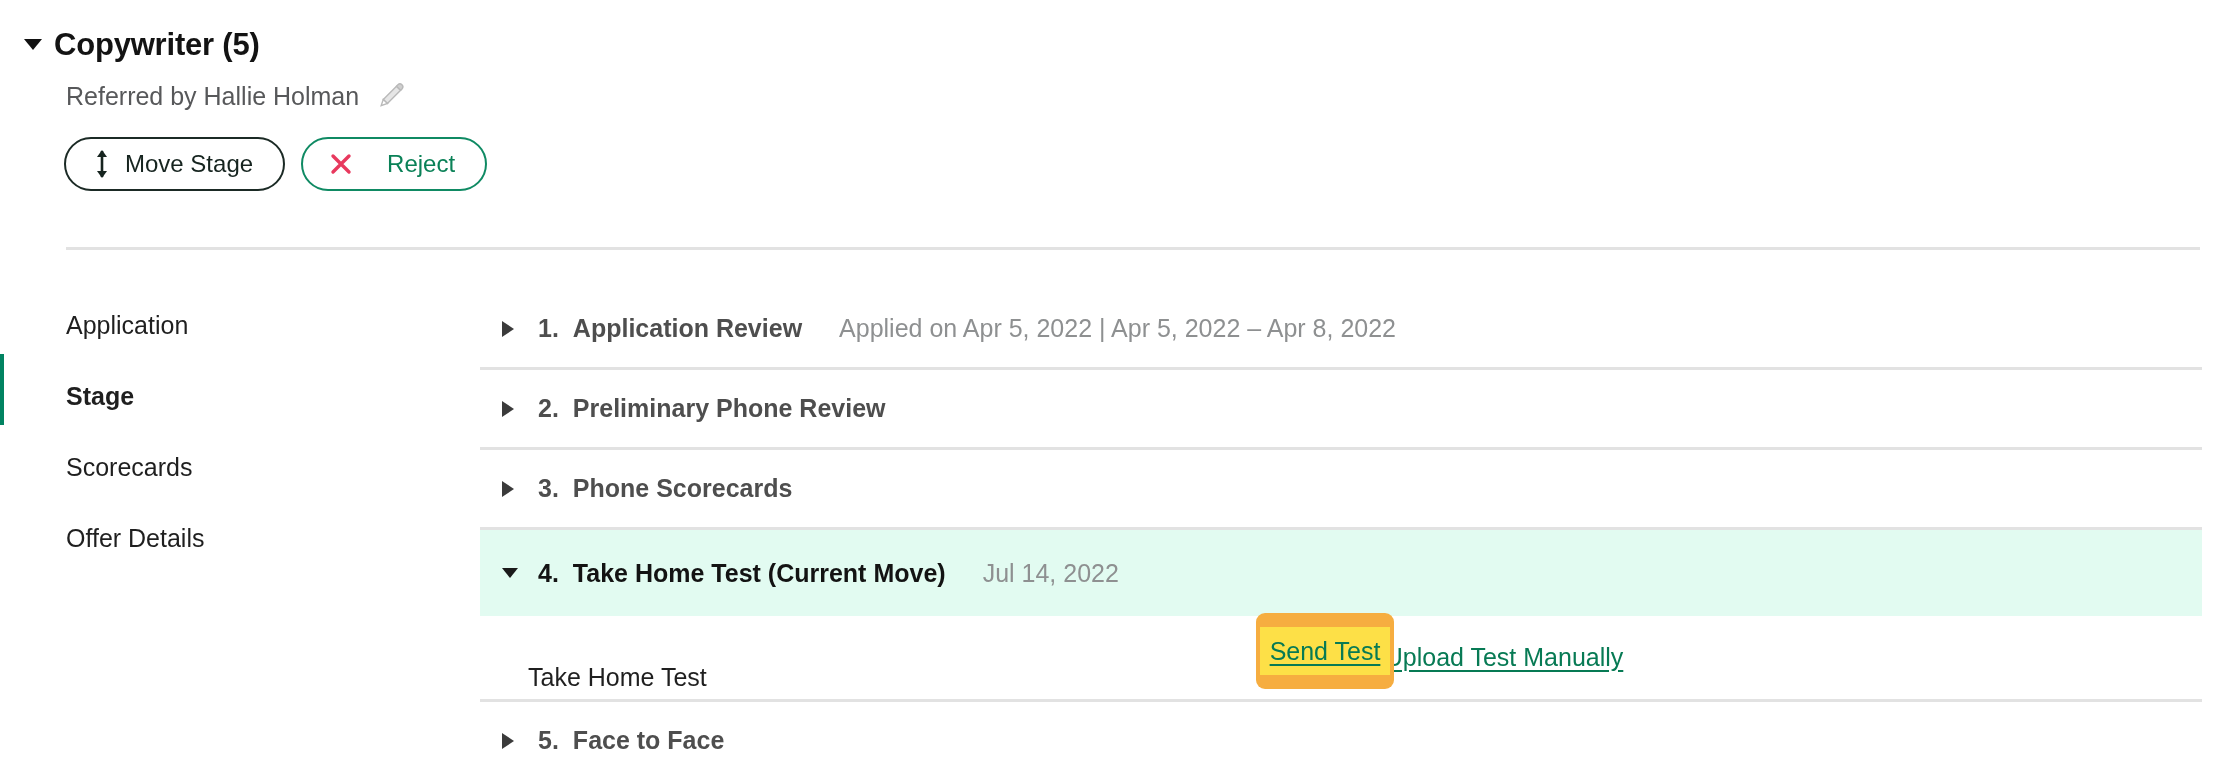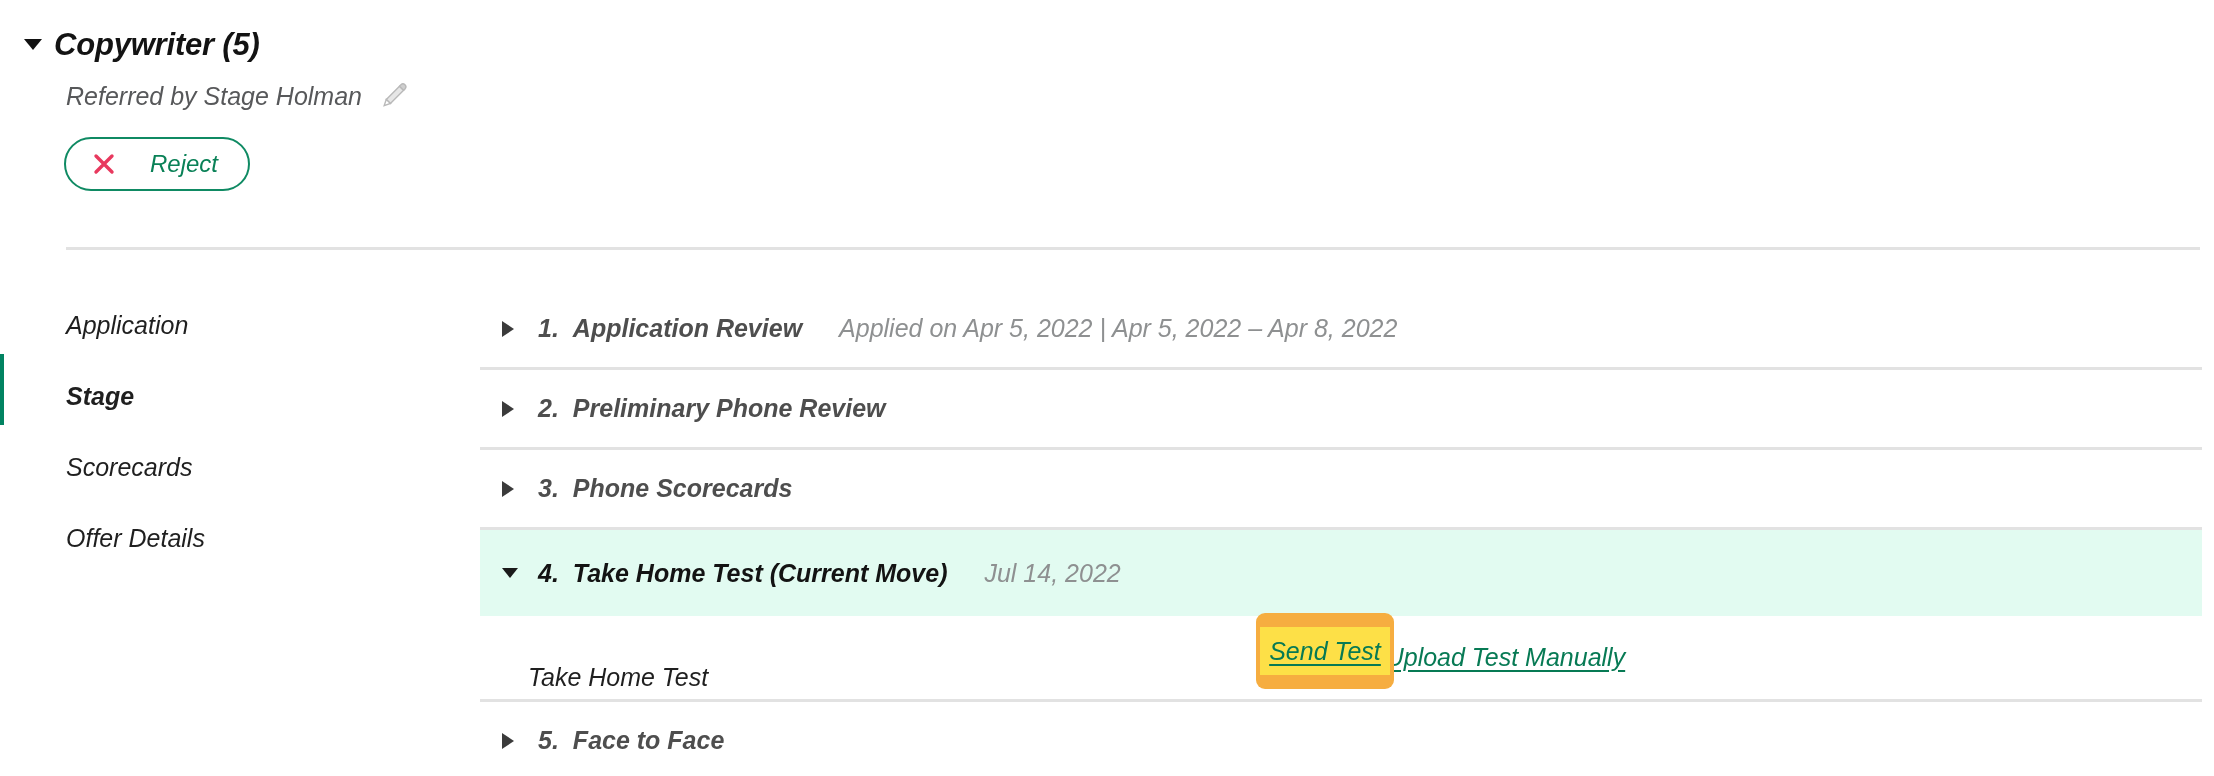--- a/index.html
+++ b/index.html
@@ -13,21 +13,20 @@
     font-family: "Liberation Sans", sans-serif;
     color: #1a1a1a;
     -webkit-font-smoothing: antialiased;
     overflow: hidden;
   }
 
   .page {
     position: relative;
     width: 2022px;
     height: 776px;
-    font-style: italic;
   }
 
   
   .header {
     position: absolute;
     left: 0;
     top: 0;
     width: 2214px;
   }
 
@@ -282,33 +281,43 @@
   <div class="header">
 
     <div class="title-row">
       <span class="disclosure-caret">
         <span class="caret-down"></span>
       </span>
       <span class="page-title">Copywriter (5)</span>
     </div>
 
     <div class="referred-row">
-      <span class="referred-text">Referred by Stage Holman</span>
+      <span class="referred-text">Referred by Hallie Holman</span>
       <span class="pencil-icon">
         <svg width="34" height="34" viewBox="0 0 34 34">
           <g transform="rotate(0 17 17)">
             <path d="M23.5 7.2 L27.6 11.3 L14.4 24.5 L10.3 20.4 Z" fill="#e6e6e6" stroke="#b9b9b9" stroke-width="1.4"></path>
             <path d="M23.5 7.2 L27.6 11.3 L29.0 9.9 A2.9 2.9 0 0 0 24.9 5.8 Z" fill="#cfcfcf" stroke="#b9b9b9" stroke-width="1.4"></path>
             <path d="M10.3 20.4 L14.4 24.5 L8.2 26.6 Z" fill="#ffffff" stroke="#b9b9b9" stroke-width="1.4"></path>
           </g>
         </svg>
       </span>
     </div>
 
     <div class="action-row">
+      <div class="btn btn-move">
+        <span class="btn-icon">
+          <svg width="20" height="30" viewBox="0 0 20 30">
+            <path d="M10 2 L10 28" stroke="#16241f" stroke-width="2.6" fill="none"></path>
+            <path d="M10 1 L5 8 L15 8 Z" fill="#16241f"></path>
+            <path d="M10 29 L5 22 L15 22 Z" fill="#16241f"></path>
+          </svg>
+        </span>
+        <span>Move Stage</span>
+      </div>
 
       <div class="btn btn-reject">
         <span class="btn-icon">
           <svg width="24" height="24" viewBox="0 0 24 24">
             <path d="M4 4 L20 20 M20 4 L4 20" stroke="#e8395e" stroke-width="3.4" stroke-linecap="round" fill="none"></path>
           </svg>
         </span>
         <span>Reject</span>
       </div>
     </div>

